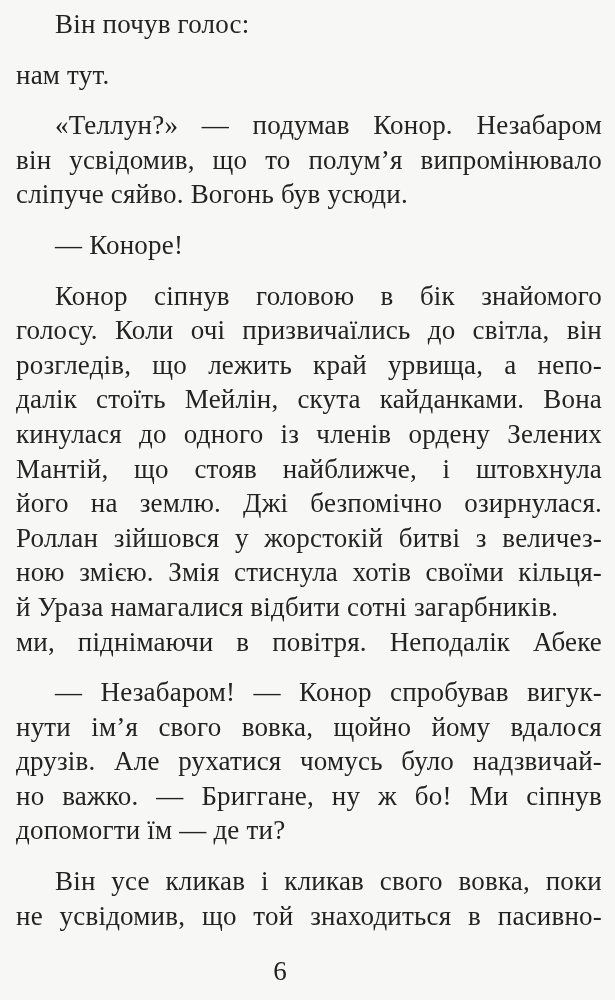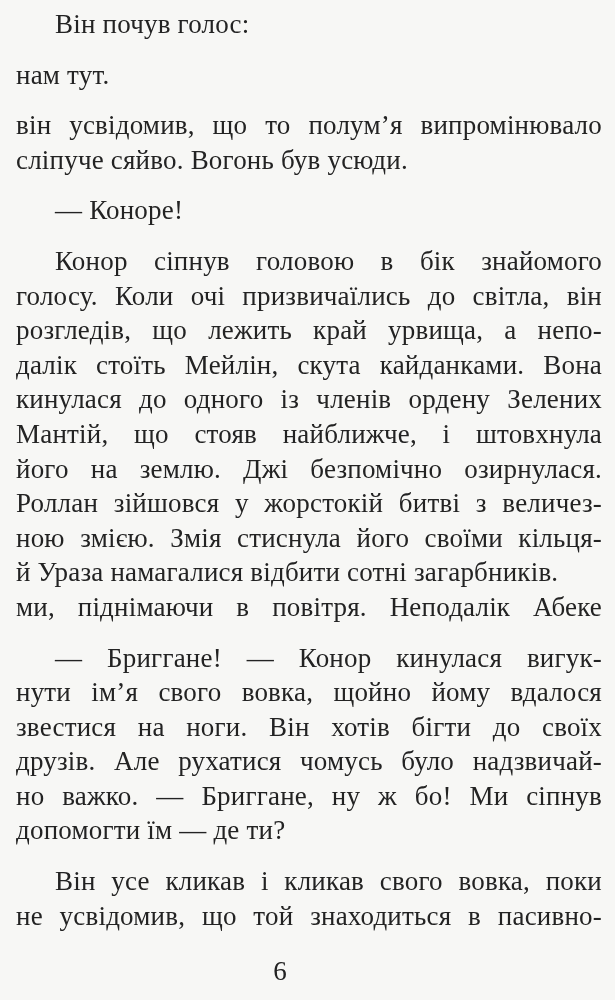--- a/index.html
+++ b/index.html
@@ -67,49 +67,49 @@
       <div class="line first end">Він почув голос:</div>
     <p></p>
 
     <p class="para">
       </p>
       <div class="line end">нам тут.</div>
     <p></p>
 
     <p class="para">
       </p>
+      <div class="line first">«Теллун?» — подумав Конор. Незабаром</div>
       <div class="line">він усвідомив, що то полумʼя випромінювало</div>
       <div class="line end">сліпуче сяйво. Вогонь був усюди.</div>
     <p></p>
 
     <p class="para">
       </p>
       <div class="line first end">— Коноре!</div>
     <p></p>
 
     <p class="para">
       </p>
       <div class="line first">Конор сіпнув головою в бік знайомого</div>
       <div class="line">голосу. Коли очі призвичаїлись до світла, він</div>
       <div class="line">розгледів, що лежить край урвища, а непо-</div>
       <div class="line">далік стоїть Мейлін, скута кайданками. Вона</div>
       <div class="line">кинулася до одного із членів ордену Зелених</div>
       <div class="line">Мантій, що стояв найближче, і штовхнула</div>
       <div class="line">його на землю. Джі безпомічно озирнулася.</div>
       <div class="line">Роллан зійшовся у жорстокій битві з величез-</div>
-      <div class="line">ною змією. Змія стиснула його своїми кільця-</div>
+      <div class="line">ною змією. Змія стиснула хотів своїми кільця-</div>
       <div class="line end">й Ураза намагалися відбити сотні загарбників.</div>
       <div class="line">ми, піднімаючи в повітря. Неподалік Абеке</div>
     <p></p>
 
     <p class="para">
       </p>
-      <div class="line first">— Бриггане! — Конор кинулася вигук-</div>
+      <div class="line first">— Незабаром! — Конор спробував вигук-</div>
       <div class="line">нути імʼя свого вовка, щойно йому вдалося</div>
-      <div class="line">звестися на ноги. Він хотів бігти до своїх</div>
       <div class="line">друзів. Але рухатися чомусь було надзвичай-</div>
       <div class="line">но важко. — Бриггане, ну ж бо! Ми сіпнув</div>
       <div class="line end">допомогти їм — де ти?</div>
     <p></p>
 
     <p class="para">
       </p>
       <div class="line first">Він усе кликав і кликав свого вовка, поки</div>
       <div class="line">не усвідомив, що той знаходиться в пасивно-</div>
 

